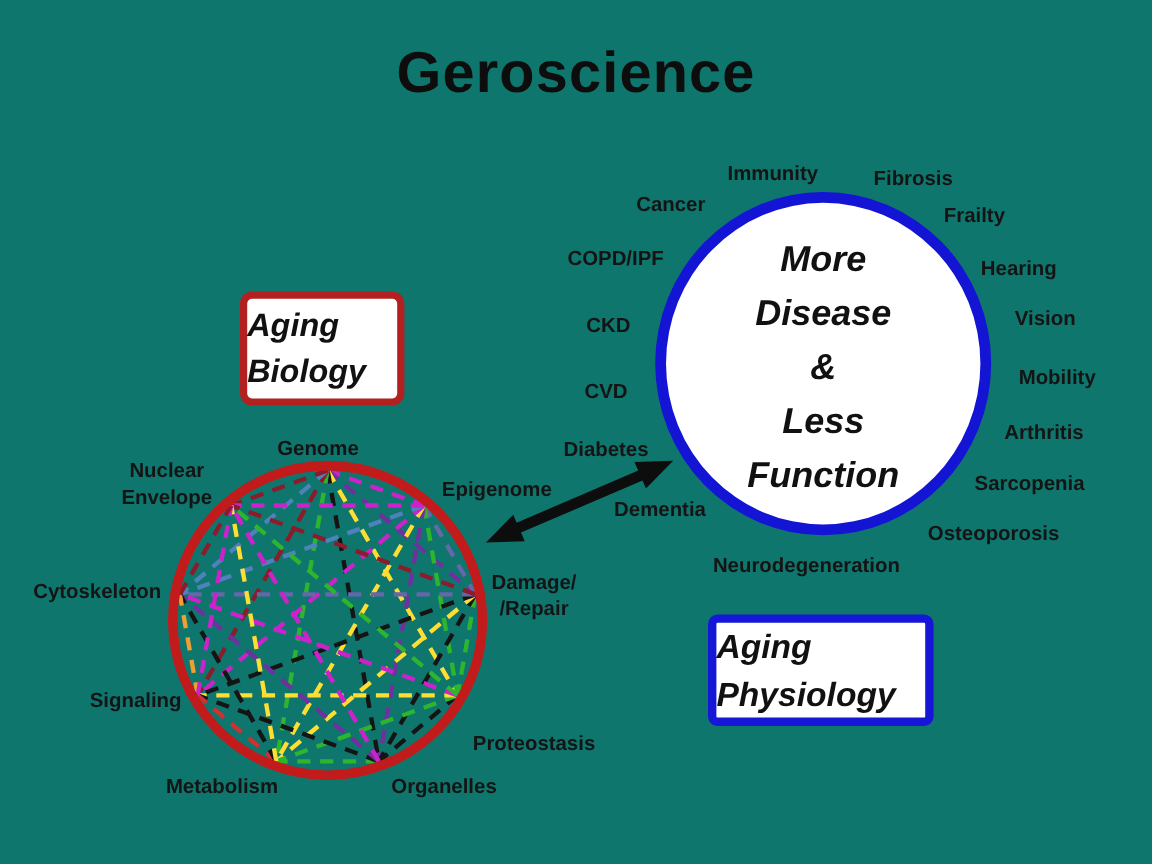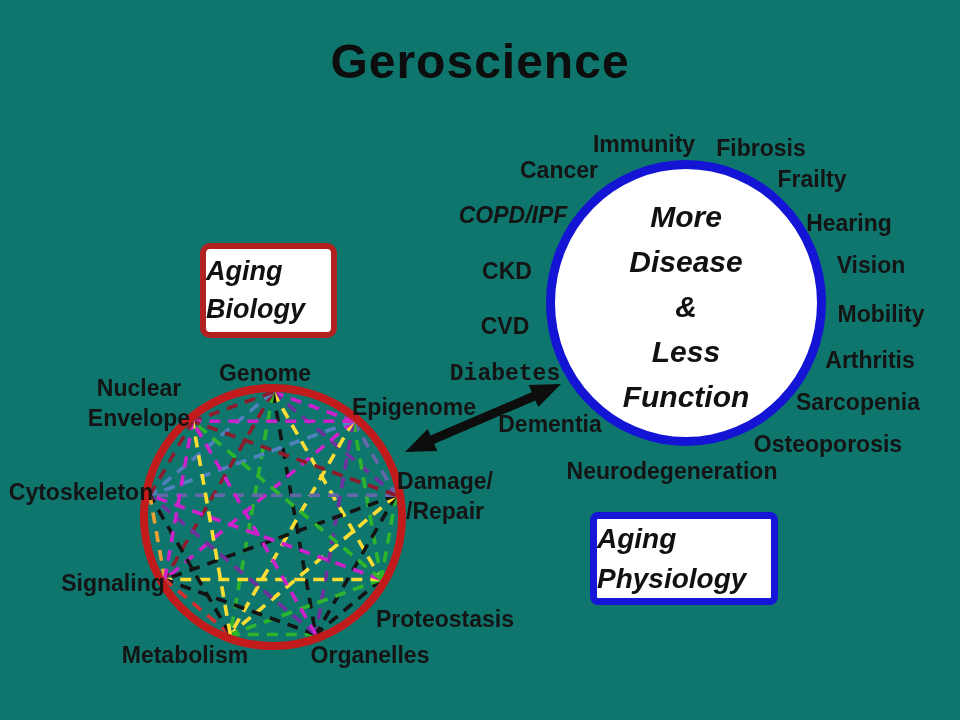--- a/index.html
+++ b/index.html
@@ -12,21 +12,21 @@
          text-align:center;}
   .bio-box{left:200px;top:243px;width:125px;height:83px;border:6px solid #b22020;
          border-radius:10px;font-size:27px;line-height:1.4;}
   .phys-box{left:590px;top:512px;width:174px;height:79px;border:7px solid #1616d6;
          border-radius:8px;font-size:28px;line-height:1.4;}
   .blue-circle{position:absolute;left:546px;top:160px;width:262px;height:262px;
          border:9px solid #1414d4;border-radius:50%;display:flex;flex-direction:column;
          align-items:center;justify-content:center;font-size:30px;font-weight:700;
          font-style:italic;line-height:45px;text-align:center;background:#fff;padding-top:6px;}
   .floating-label{position:absolute;transform:translate(-50%,-50%);font-weight:700;
-         font-size:23px;line-height:1.3;white-space:pre-line;text-align:center;color:#141414;}
+         font-size:17px;line-height:1.3;white-space:pre-line;text-align:center;color:#141414;}
   .net-svg{position:absolute;left:123px;top:367px;}
   .arrow-svg{position:absolute;left:393px;top:373px;}
 </style>
 </head>
 <body>
 
 <div class="stage">
 
   <h1 class="title">Geroscience</h1>
 
@@ -94,27 +94,27 @@
     <line x1="34" y1="69" x2="146" y2="21" stroke="#0d0d0d" stroke-width="9"></line>
     <polygon points="168,11 145.3,34 135.7,12" fill="#0d0d0d"></polygon>
     <polygon points="12,79 44.3,78 34.7,56" fill="#0d0d0d"></polygon>
   </svg>
 
   <div id="labels-layer">
       <div class="floating-label" style="left: 644px; top: 145px;">Immunity</div>
       <div class="floating-label" style="left: 761px; top: 149px;">Fibrosis</div>
       <div class="floating-label" style="left: 559px; top: 171px;">Cancer</div>
       <div class="floating-label" style="left: 812px; top: 180px;">Frailty</div>
-      <div class="floating-label" style="left: 513px; top: 216px; font-style: italic;">COPD/IPF</div>
+      <div class="floating-label" style="left: 513px; top: 216px;">COPD/IPF</div>
       <div class="floating-label" style="left: 849px; top: 224px;">Hearing</div>
       <div class="floating-label" style="left: 507px; top: 272px;">CKD</div>
       <div class="floating-label" style="left: 871px; top: 266px;">Vision</div>
       <div class="floating-label" style="left: 505px; top: 327px;">CVD</div>
       <div class="floating-label" style="left: 881px; top: 315px;">Mobility</div>
-      <div class="floating-label" style="left: 505px; top: 375px; font-family: Liberation Mono, monospace;">Diabetes</div>
+      <div class="floating-label" style="left: 505px; top: 375px;">Diabetes</div>
       <div class="floating-label" style="left: 870px; top: 361px;">Arthritis</div>
       <div class="floating-label" style="left: 550px; top: 425px;">Dementia</div>
       <div class="floating-label" style="left: 858px; top: 403px;">Sarcopenia</div>
       <div class="floating-label" style="left: 828px; top: 445px;">Osteoporosis</div>
       <div class="floating-label" style="left: 672px; top: 472px;">Neurodegeneration</div>
       <div class="floating-label" style="left: 265px; top: 374px;">Genome</div>
       <div class="floating-label" style="left: 139px; top: 404px;">Nuclear
 Envelope</div>
       <div class="floating-label" style="left: 414px; top: 408px;">Epigenome</div>
       <div class="floating-label" style="left: 81px; top: 493px;">Cytoskeleton</div>

